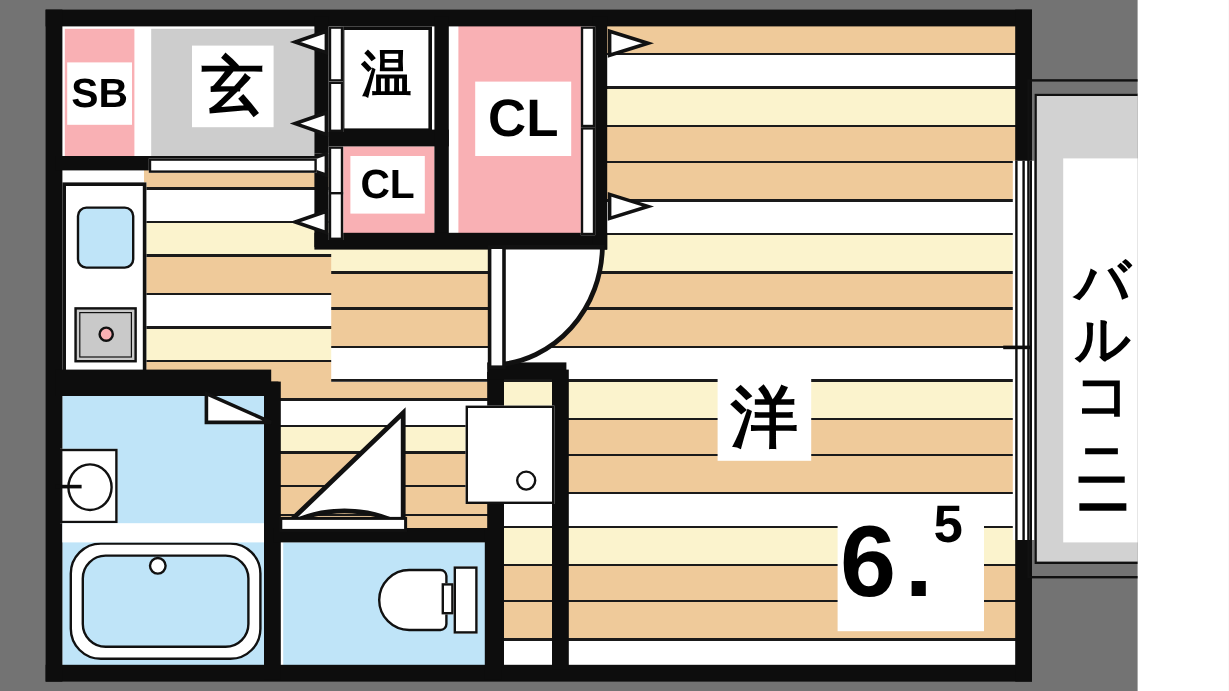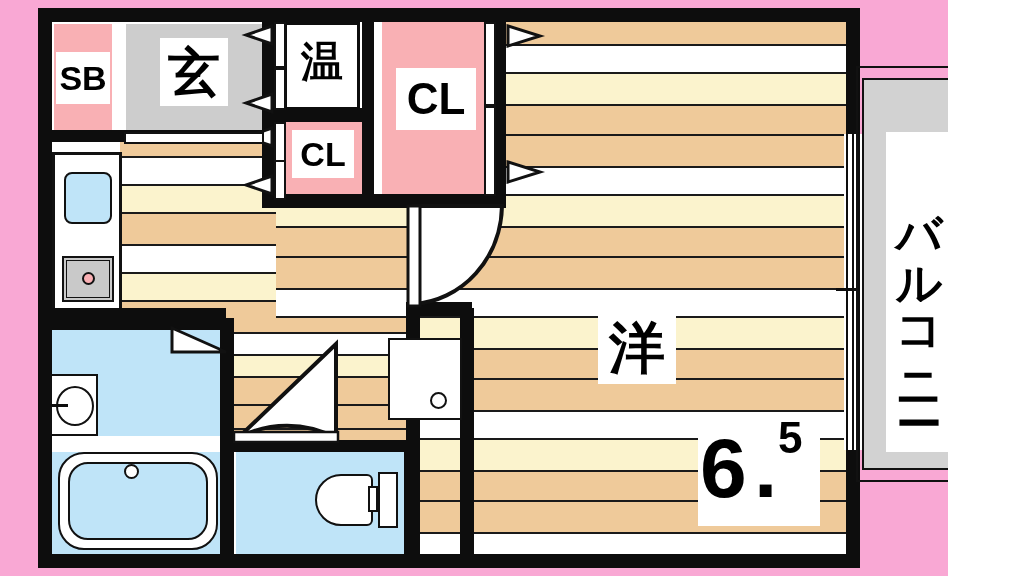--- a/index.html
+++ b/index.html
@@ -1,18 +1,18 @@
 <!DOCTYPE html>
 <html><head>
 <meta charset="utf-8">
 <title>Floor Plan</title>
 <style>
   html,body{margin:0;padding:0;background:#ffffff;}
   body{font-family:"Liberation Sans","DejaVu Sans",sans-serif;}
-  #stage{position:relative;width:948px;height:576px;background:#f9a8d4;overflow:hidden;}
+  #stage{position:relative;width:948px;height:576px;background:#737373;overflow:hidden;}
   .abs{position:absolute;box-sizing:border-box;}
   .wall{background:#0d0d0d;}
   .thinline{background:#0d0d0d;}
   .room{overflow:hidden;}
   .label{
     position:absolute;background:#ffffff;color:#000000;
     display:flex;align-items:center;justify-content:center;
     font-weight:700;line-height:1;white-space:nowrap;
   }
   .label-v{

